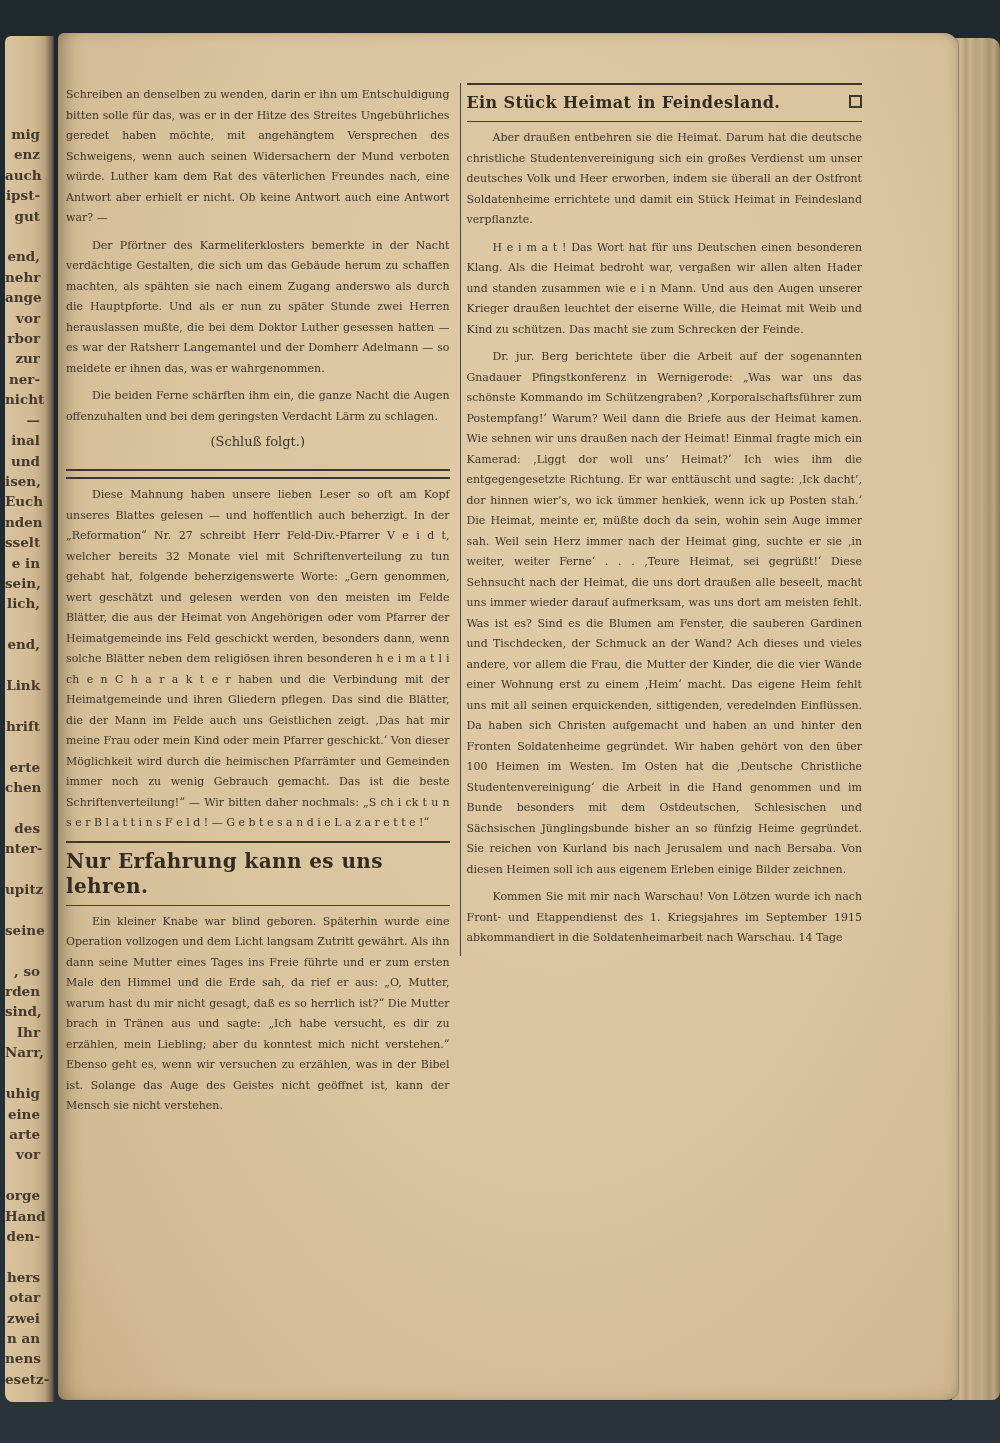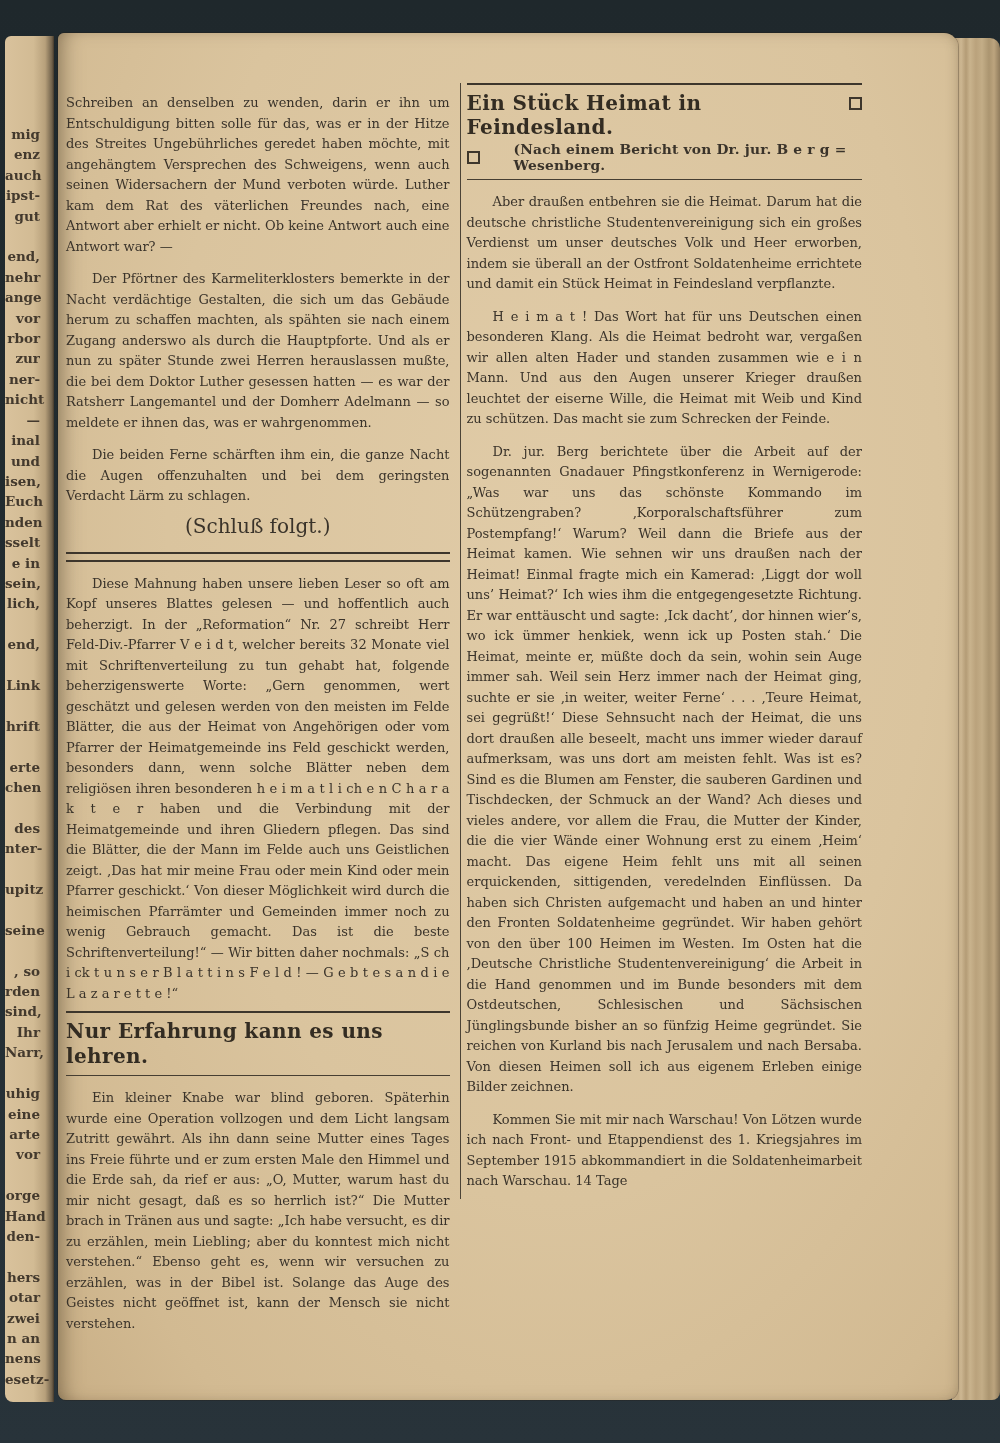--- a/index.html
+++ b/index.html
@@ -44,42 +44,42 @@
     color:#332d24;margin-bottom:16px;
   }
   .columns{display:flex;align-items:flex-start;}
   .col{width:384px;}
   .col-left{margin-right:10px;}
   .col-right{
     width:396px;border-left:1.5px solid #4b4336;padding-left:6px;
     margin-top:2px;
   }
   p.body-text{
-    margin:12px 0 7px 0;
-    font-size:13px;line-height:20.5px;
+    margin:1px 0 7px 0;
+    font-size:11px;line-height:20.5px;
     text-align:justify;text-indent:26px;
     hyphens:auto;
   }
   p.no-indent{text-indent:0;}
   .closing-line{
-    text-align:center;font-size:20px;margin:2px 0 14px 0;
+    text-align:center;font-size:13px;margin:2px 0 20px 0;
   }
   .rule{border:0;border-top:2.5px solid #3d362c;margin:6px 0;}
   .rule-thin{border-top:1.8px solid #463e32;}
   .headline{
     position:relative;
     font-size:20px;font-weight:bold;line-height:25px;
     letter-spacing:.4px;color:#332c22;
     margin:2px 0;
   }
   .headline .sq{
     position:absolute;right:2px;bottom:4px;
   }
   .headline-row{display:flex;justify-content:space-between;align-items:baseline;margin:2px 0;}
-  .headline-row .title{font-size:20px;font-weight:bold;letter-spacing:.4px;color:#332c22;line-height:24px;}
+  .headline-row .title{font-size:16px;font-weight:bold;letter-spacing:.4px;color:#332c22;line-height:24px;}
   .sq{
     display:inline-block;width:9px;height:9px;border:2px solid #3d362c;
     vertical-align:middle;
   }
   .subtitle-row{display:flex;align-items:center;margin:1px 0 2px 0;}
   .subtitle-row .sq{margin-right:34px;flex:none;}
   .subtitle-row .subtitle{
     font-size:13.8px;font-weight:bold;color:#3a332a;letter-spacing:.2px;
   }
   .section{margin-top:4px;}
@@ -189,24 +189,20 @@
           <p class="body-text">Ein kleiner Knabe war blind geboren. Späterhin wurde eine Operation vollzogen und dem Licht langsam Zutritt gewährt. Als ihn dann seine Mutter eines Tages ins Freie führte und er zum ersten Male den Himmel und die Erde sah, da rief er aus: „O, Mutter, warum hast du mir nicht gesagt, daß es so herrlich ist?“ Die Mutter brach in Tränen aus und sagte: „Ich habe versucht, es dir zu erzählen, mein Liebling; aber du konntest mich nicht verstehen.“ Ebenso geht es, wenn wir versuchen zu erzählen, was in der Bibel ist. Solange das Auge des Geistes nicht geöffnet ist, kann der Mensch sie nicht verstehen.</p>
         </div>
       </div>
 
       <div class="col col-right">
         <hr class="rule" style="margin-top:0">
         <div class="headline-row">
           <span class="title">Ein Stück Heimat in Feindesland.</span>
           <span class="sq"></span>
         </div>
-        <div class="subtitle-row">
-          <span class="sq"></span>
-          <span class="subtitle">(Nach einem Bericht von Dr. jur. B e r g = Wesenberg.</span>
-        </div>
         <hr class="rule rule-thin">
 
         <div class="section">
           <p class="body-text">Aber draußen entbehren sie die Heimat. Darum hat die deutsche christliche Studentenvereinigung sich ein großes Verdienst um unser deutsches Volk und Heer erworben, indem sie überall an der Ostfront Soldatenheime errichtete und damit ein Stück Heimat in Feindesland verpflanzte.</p>
           <p class="body-text">H e i m a t !  Das Wort hat für uns Deutschen einen besonderen Klang. Als die Heimat bedroht war, vergaßen wir allen alten Hader und standen zusammen wie e i n  Mann. Und aus den Augen unserer Krieger draußen leuchtet der eiserne Wille, die Heimat mit Weib und Kind zu schützen. Das macht sie zum Schrecken der Feinde.</p>
           <p class="body-text">Dr. jur. Berg berichtete über die Arbeit auf der sogenannten Gnadauer Pfingstkonferenz in Wernigerode: „Was war uns das schönste Kommando im Schützengraben? ‚Korporalschaftsführer zum Postempfang!‘ Warum? Weil dann die Briefe aus der Heimat kamen. Wie sehnen wir uns draußen nach der Heimat! Einmal fragte mich ein Kamerad: ‚Liggt dor woll uns’ Heimat?‘ Ich wies ihm die entgegengesetzte Richtung. Er war enttäuscht und sagte: ‚Ick dacht’, dor hinnen wier’s, wo ick ümmer henkiek, wenn ick up Posten stah.‘ Die Heimat, meinte er, müßte doch da sein, wohin sein Auge immer sah. Weil sein Herz immer nach der Heimat ging, suchte er sie ‚in weiter, weiter Ferne‘ . . . ‚Teure Heimat, sei gegrüßt!‘ Diese Sehnsucht nach der Heimat, die uns dort draußen alle beseelt, macht uns immer wieder darauf aufmerksam, was uns dort am meisten fehlt. Was ist es? Sind es die Blumen am Fenster, die sauberen Gardinen und Tischdecken, der Schmuck an der Wand? Ach dieses und vieles andere, vor allem die Frau, die Mutter der Kinder, die die vier Wände einer Wohnung erst zu einem ‚Heim‘ macht. Das eigene Heim fehlt uns mit all seinen erquickenden, sittigenden, veredelnden Einflüssen. Da haben sich Christen aufgemacht und haben an und hinter den Fronten Soldatenheime gegründet. Wir haben gehört von den über 100 Heimen im Westen. Im Osten hat die ‚Deutsche Christliche Studentenvereinigung‘ die Arbeit in die Hand genommen und im Bunde besonders mit dem Ostdeutschen, Schlesischen und Sächsischen Jünglingsbunde bisher an so fünfzig Heime gegründet. Sie reichen von Kurland bis nach Jerusalem und nach Bersaba. Von diesen Heimen soll ich aus eigenem Erleben einige Bilder zeichnen.</p>
           <p class="body-text">Kommen Sie mit mir nach Warschau! Von Lötzen wurde ich nach Front- und Etappendienst des 1. Kriegsjahres im September 1915 abkommandiert in die Soldatenheimarbeit nach Warschau. 14 Tage</p>
         </div>
       </div>
 

